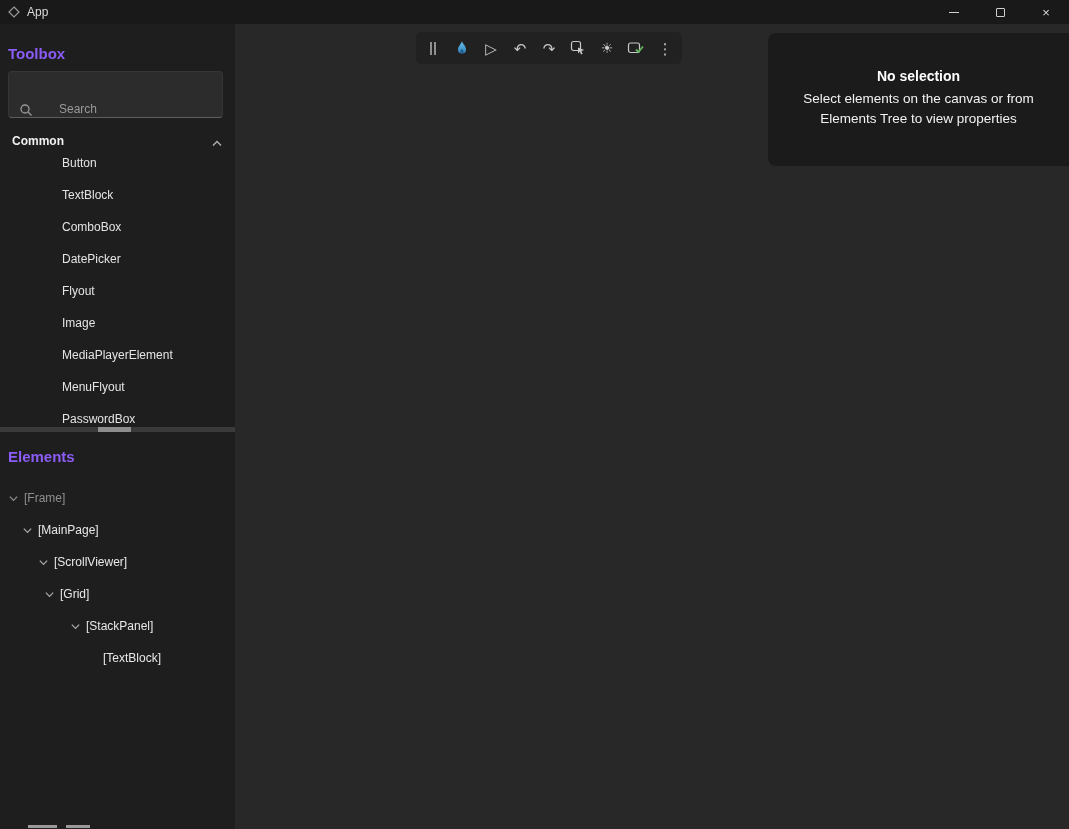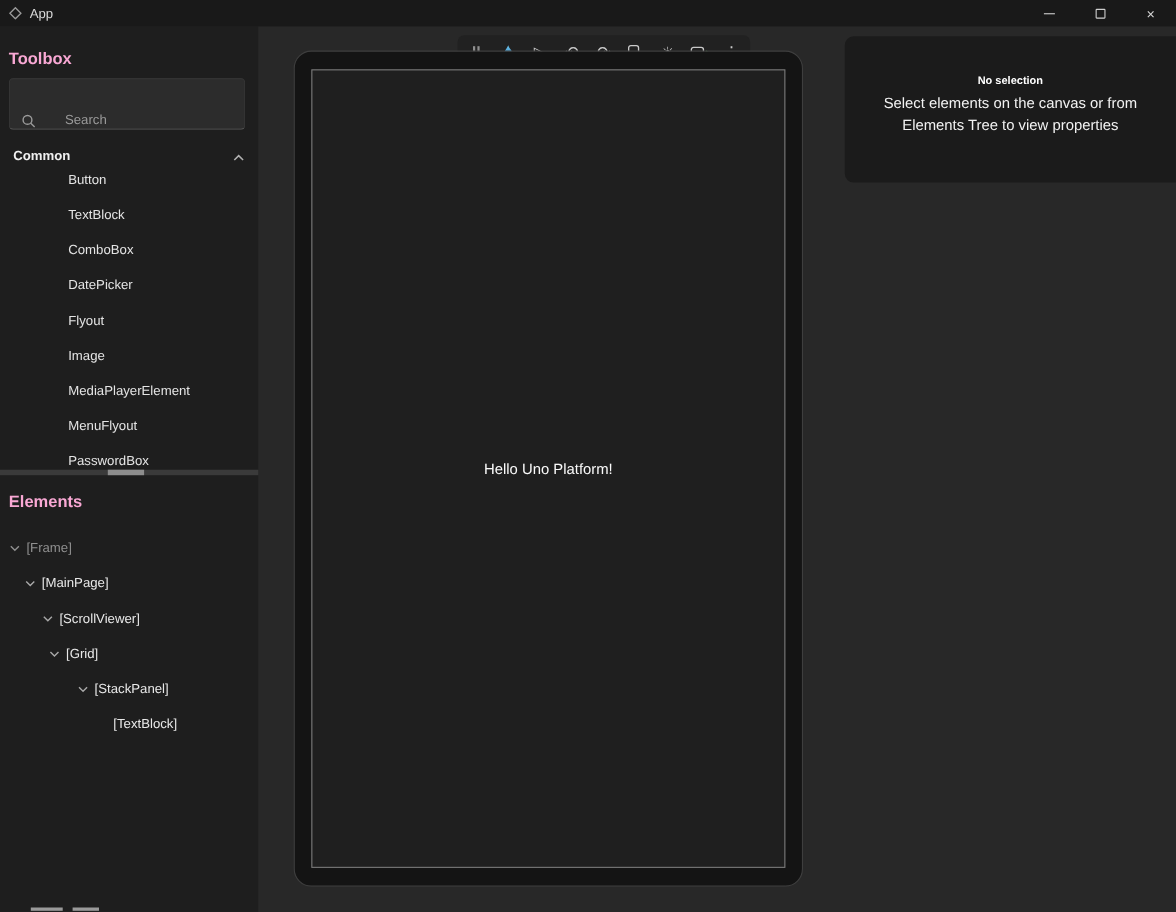--- a/index.html
+++ b/index.html
@@ -13,21 +13,21 @@
   .title-left{display:flex;align-items:center;gap:7px;padding-left:8px;}
   .window-title{font-size:12px;color:#d9d9d9;}
   .win-controls{margin-left:auto;display:flex;height:100%;}
   .win-btn{width:46px;height:100%;display:flex;align-items:center;justify-content:center;
     color:#d6d6d6;font-size:13px;cursor:default;}
   .maximize-box{width:9px;height:9px;border:1px solid #cfcfcf;border-radius:1px;}
   .min-line{width:10px;height:1px;background:#cfcfcf;}
 
   
   .sidebar{position:absolute;left:0;top:24px;width:235px;height:805px;background:#1e1e1e;}
-  .panel-title{position:absolute;left:8px;margin:0;font-size:15px;font-weight:700;color:#f9a8d4;}
+  .panel-title{position:absolute;left:8px;margin:0;font-size:15px;font-weight:700;color:#8b5cf6;}
   .toolbox-title{top:21px;}
   .elements-title{top:424px;}
 
   .search-box{position:absolute;left:8px;top:47px;width:215px;height:47px;background:#2c2c2c;
     border:1px solid #363636;border-bottom:1px solid #5e5e5e;border-radius:4px;
     display:flex;align-items:flex-end;gap:24px;padding:0 10px;}
   .search-box input{flex:1;background:transparent;border:none;outline:none;color:#e0e0e0;
     font-size:12px;font-family:"Liberation Sans",sans-serif;min-width:0;}
   .search-box input::placeholder{color:#9a9a9a;}
 
@@ -64,21 +64,21 @@
 
   .device{position:absolute;left:32px;top:22px;width:463px;height:760px;background:#141414;
     border:1px solid #3e3e3e;border-radius:16px;}
   .screen{position:absolute;left:15px;top:16px;right:15px;bottom:16px;background:#1f1f1f;
     border:1px solid #7a7a7a;display:flex;align-items:center;justify-content:center;}
   .hello{font-size:13.5px;color:#fafafa;}
 
   
   .props{position:absolute;right:0;top:9px;width:301px;height:133px;background:#1b1b1b;
     border-radius:8px 0 0 8px;text-align:center;padding:35px 14px 0 14px;}
-  .props-title{font-size:10px;font-weight:700;color:#ffffff;margin:0 0 5px 0;}
+  .props-title{font-size:14px;font-weight:700;color:#ffffff;margin:0 0 5px 0;}
   .props-msg{font-size:13.5px;color:#f2f2f2;line-height:1.5;margin:0;}
 </style>
 </head>
 <body>
 
 <div class="titlebar">
   <div class="title-left">
     <span style="display:flex;">
       <svg width="12" height="12" viewBox="0 0 12 12">
           <path d="M6 1 L11 6 L6 11 L1 6 Z" fill="none" stroke="#9a9a9a" stroke-width="1.2"></path>
@@ -219,24 +219,19 @@
     <div class="tb-icon glyph" style="font-size:14px;">☀</div>
     <div class="tb-icon">
       <svg width="18" height="16" viewBox="0 0 18 16">
         <rect x="1.5" y="3" width="11" height="9.5" rx="2" fill="none" stroke="#c9c9c9" stroke-width="1.2"></rect>
         <path d="M9 9.5 L11.5 12 L16 6.5" fill="none" stroke="#63B75C" stroke-width="1.8"></path>
       </svg>
     </div>
     <div class="tb-icon glyph">⋮</div>
   </div>
 
-  <div class="device">
-    <div class="screen">
-      <span class="hello">Hello Uno Platform!</span>
-    </div>
-  </div>
 
   <div class="props">
     <p class="props-title">No selection</p>
     <p class="props-msg">Select elements on the canvas or from Elements Tree to view properties</p>
   </div>
 
 </div>
 
 </body></html>

